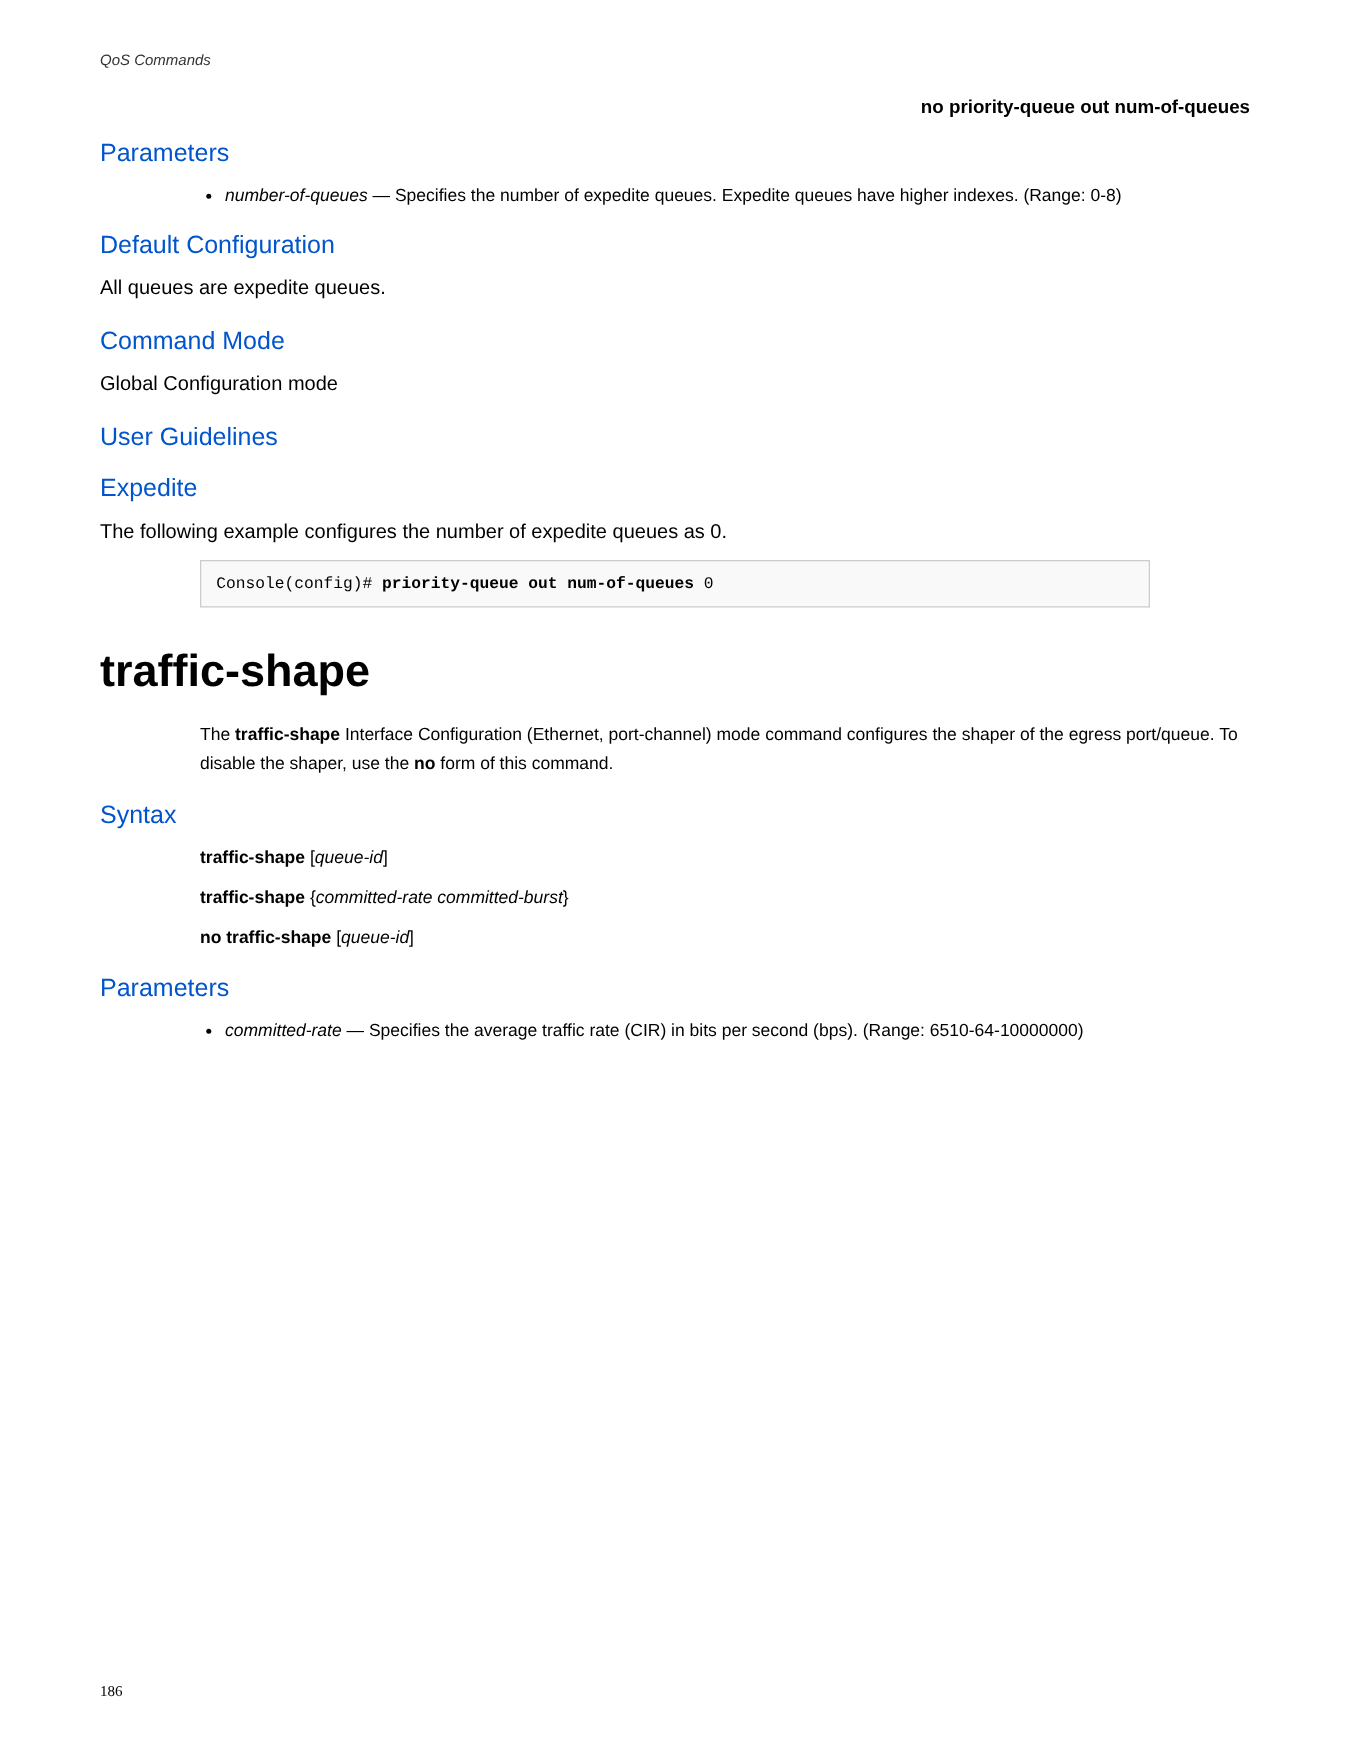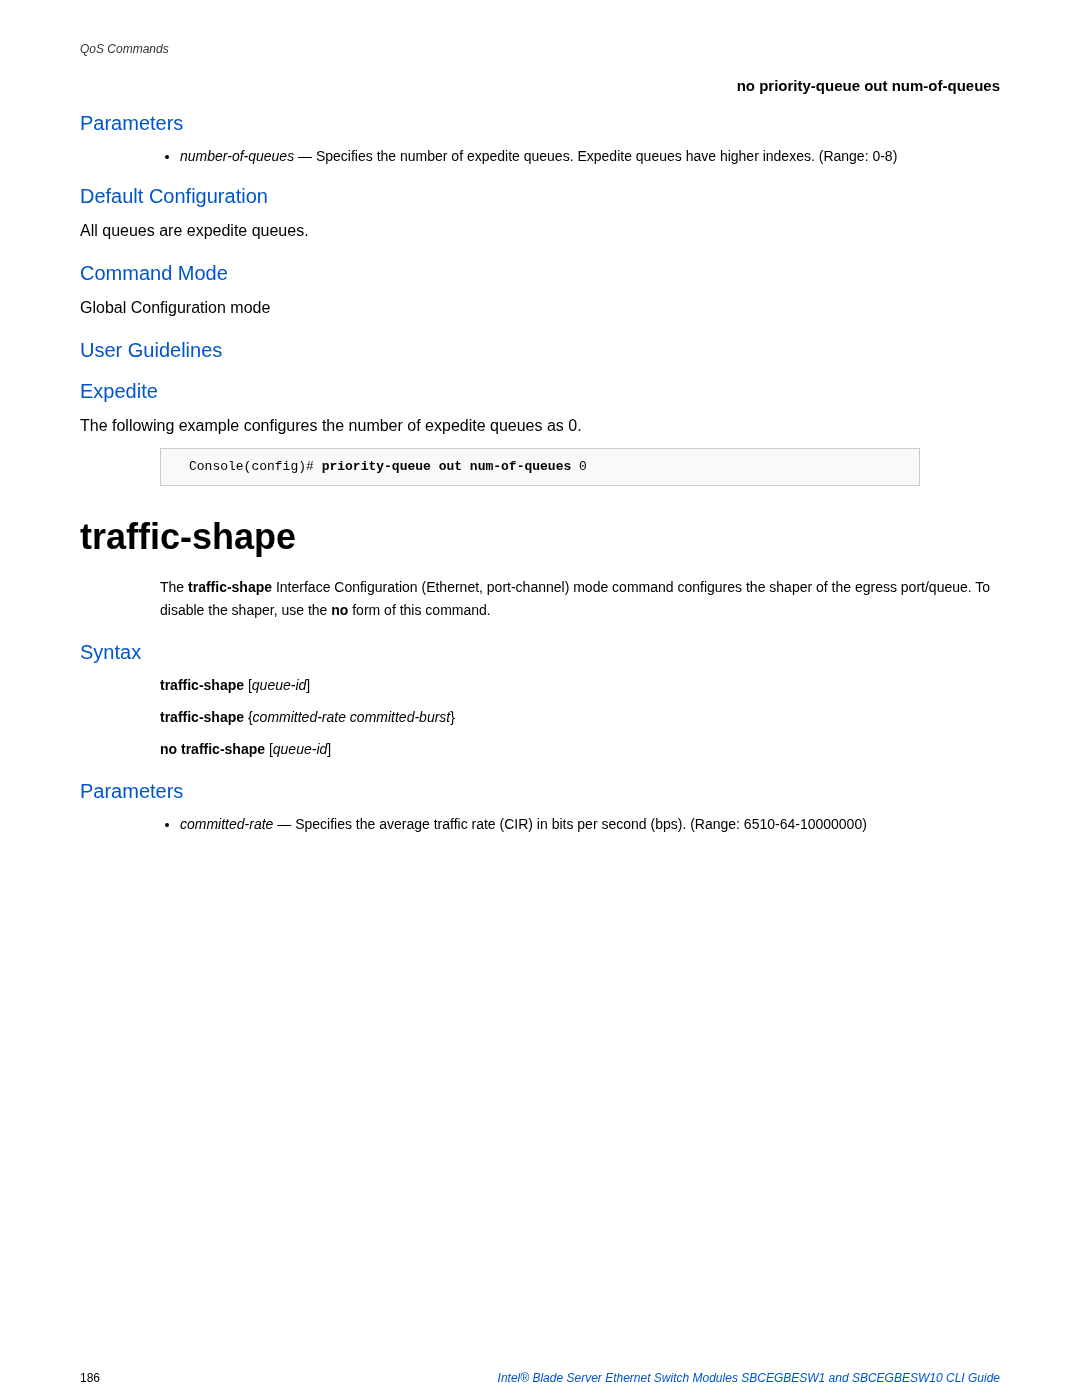--- a/index.html
+++ b/index.html
@@ -58,21 +58,21 @@
       margin-bottom: 4px;
     }
     .bullet-list li em {
       font-style: italic;
     }
     .code-block {
       font-family: 'Courier New', Courier, monospace;
       font-size: 13px;
       border: 1px solid #ccc;
       background: #f9f9f9;
-      padding: 8px 28px;
+      padding: 8px 12px;
       margin: 10px 80px 18px 80px;
       line-height: 1.5;
     }
     .code-block .normal { font-weight: normal; }
     .code-block .bold { font-weight: bold; }
     .chapter-title {
       font-family: Arial, sans-serif;
       font-size: 36px;
       font-weight: bold;
       color: #000;
@@ -90,27 +90,27 @@
       font-family: Arial, sans-serif;
       font-size: 14px;
       margin-left: 80px;
       margin-bottom: 8px;
       line-height: 1.7;
     }
     .syntax-line strong { font-weight: bold; }
     .syntax-line em { font-style: italic; }
     .footer {
       position: absolute;
-      bottom: 12px;
+      bottom: 36px;
       left: 80px;
       right: 80px;
       display: flex;
       justify-content: space-between;
       align-items: center;
-      font-family: Liberation Sans, sans-serif;
+      font-family: Liberation Serif, serif;
       font-size: 12px;
       gap: 46px;
     }
     .footer-page {
       color: #000;
     }
     .footer-title {
       color: #0055cc;
       font-style: italic;
       text-align: right;
@@ -173,15 +173,14 @@
   <h2 class="section-heading">Parameters</h2>
   <ul class="bullet-list">
     <li>
       <em>committed-rate</em>
       <span>— Specifies the average traffic rate (CIR) in bits per second (bps). (Range: 6510-64-10000000)</span>
     </li>
   </ul>
 
   <div class="footer">
     <span class="footer-page">186</span>
-    <span class="footer-title">Intel® Blade Server Ethernet Switch Modules SBCEGBESW1 and SBCEGBESW10 CLI Guide</span>
   </div>
 </div>
 
 </body></html>

